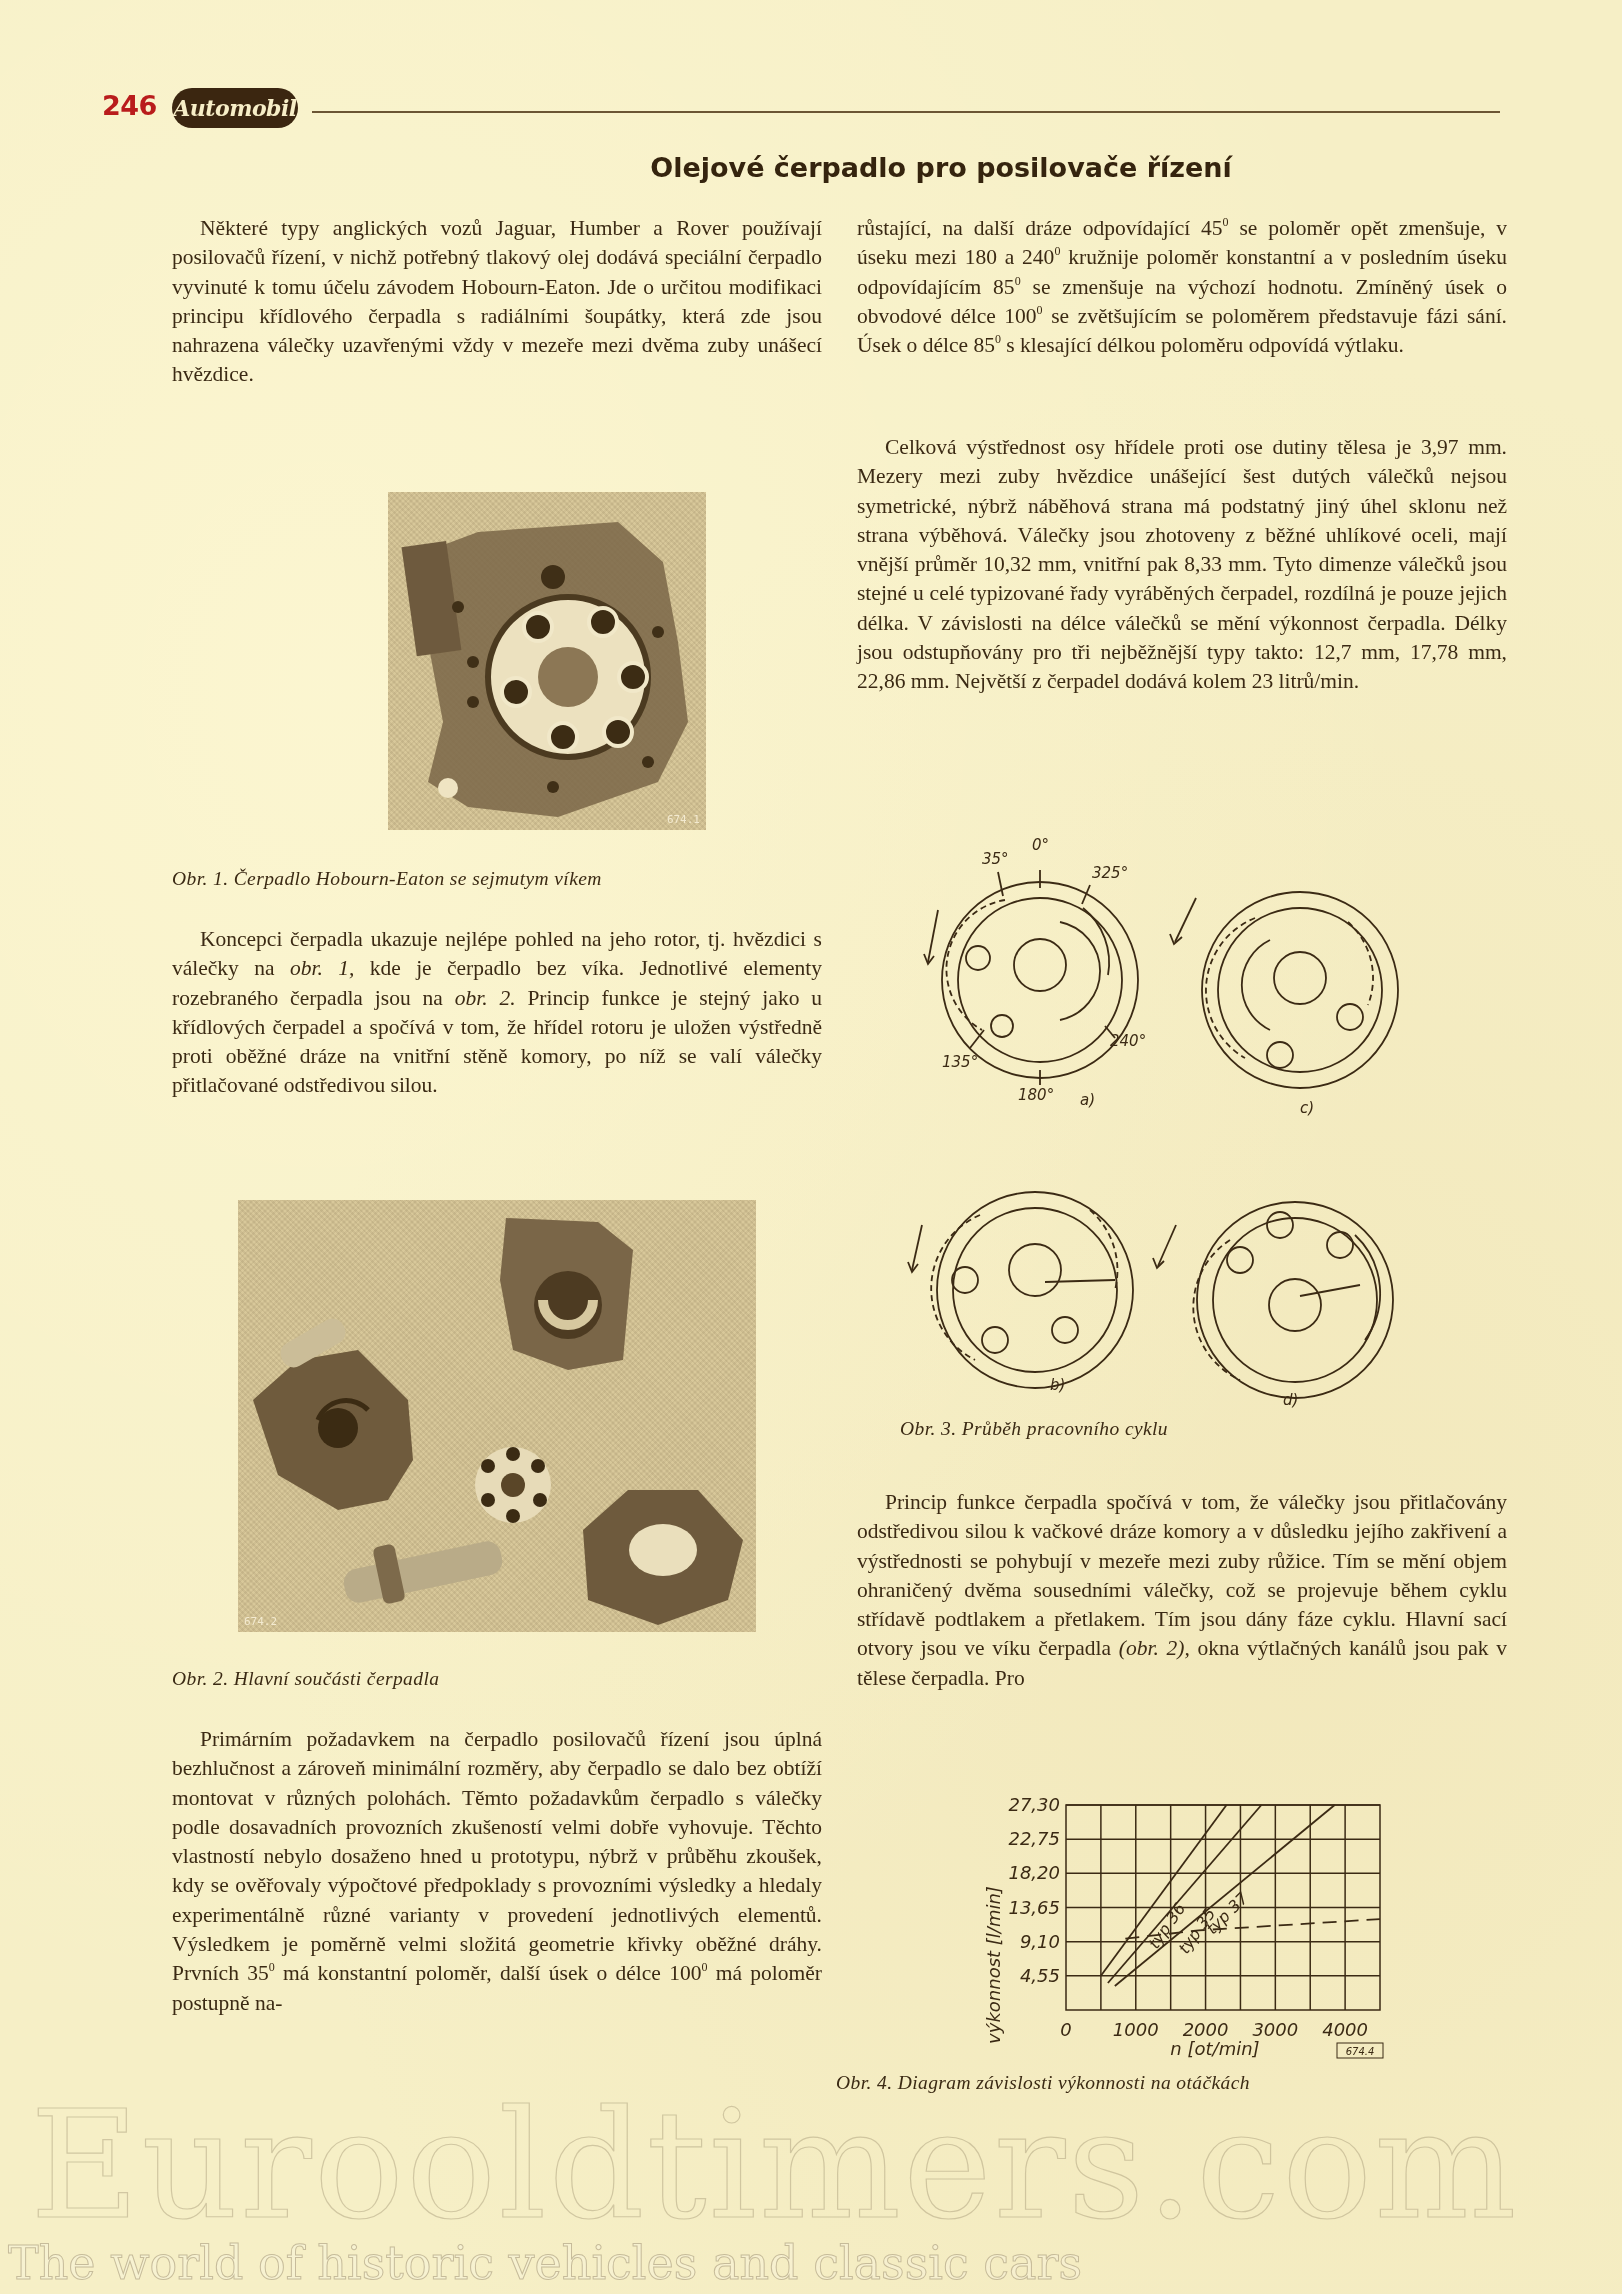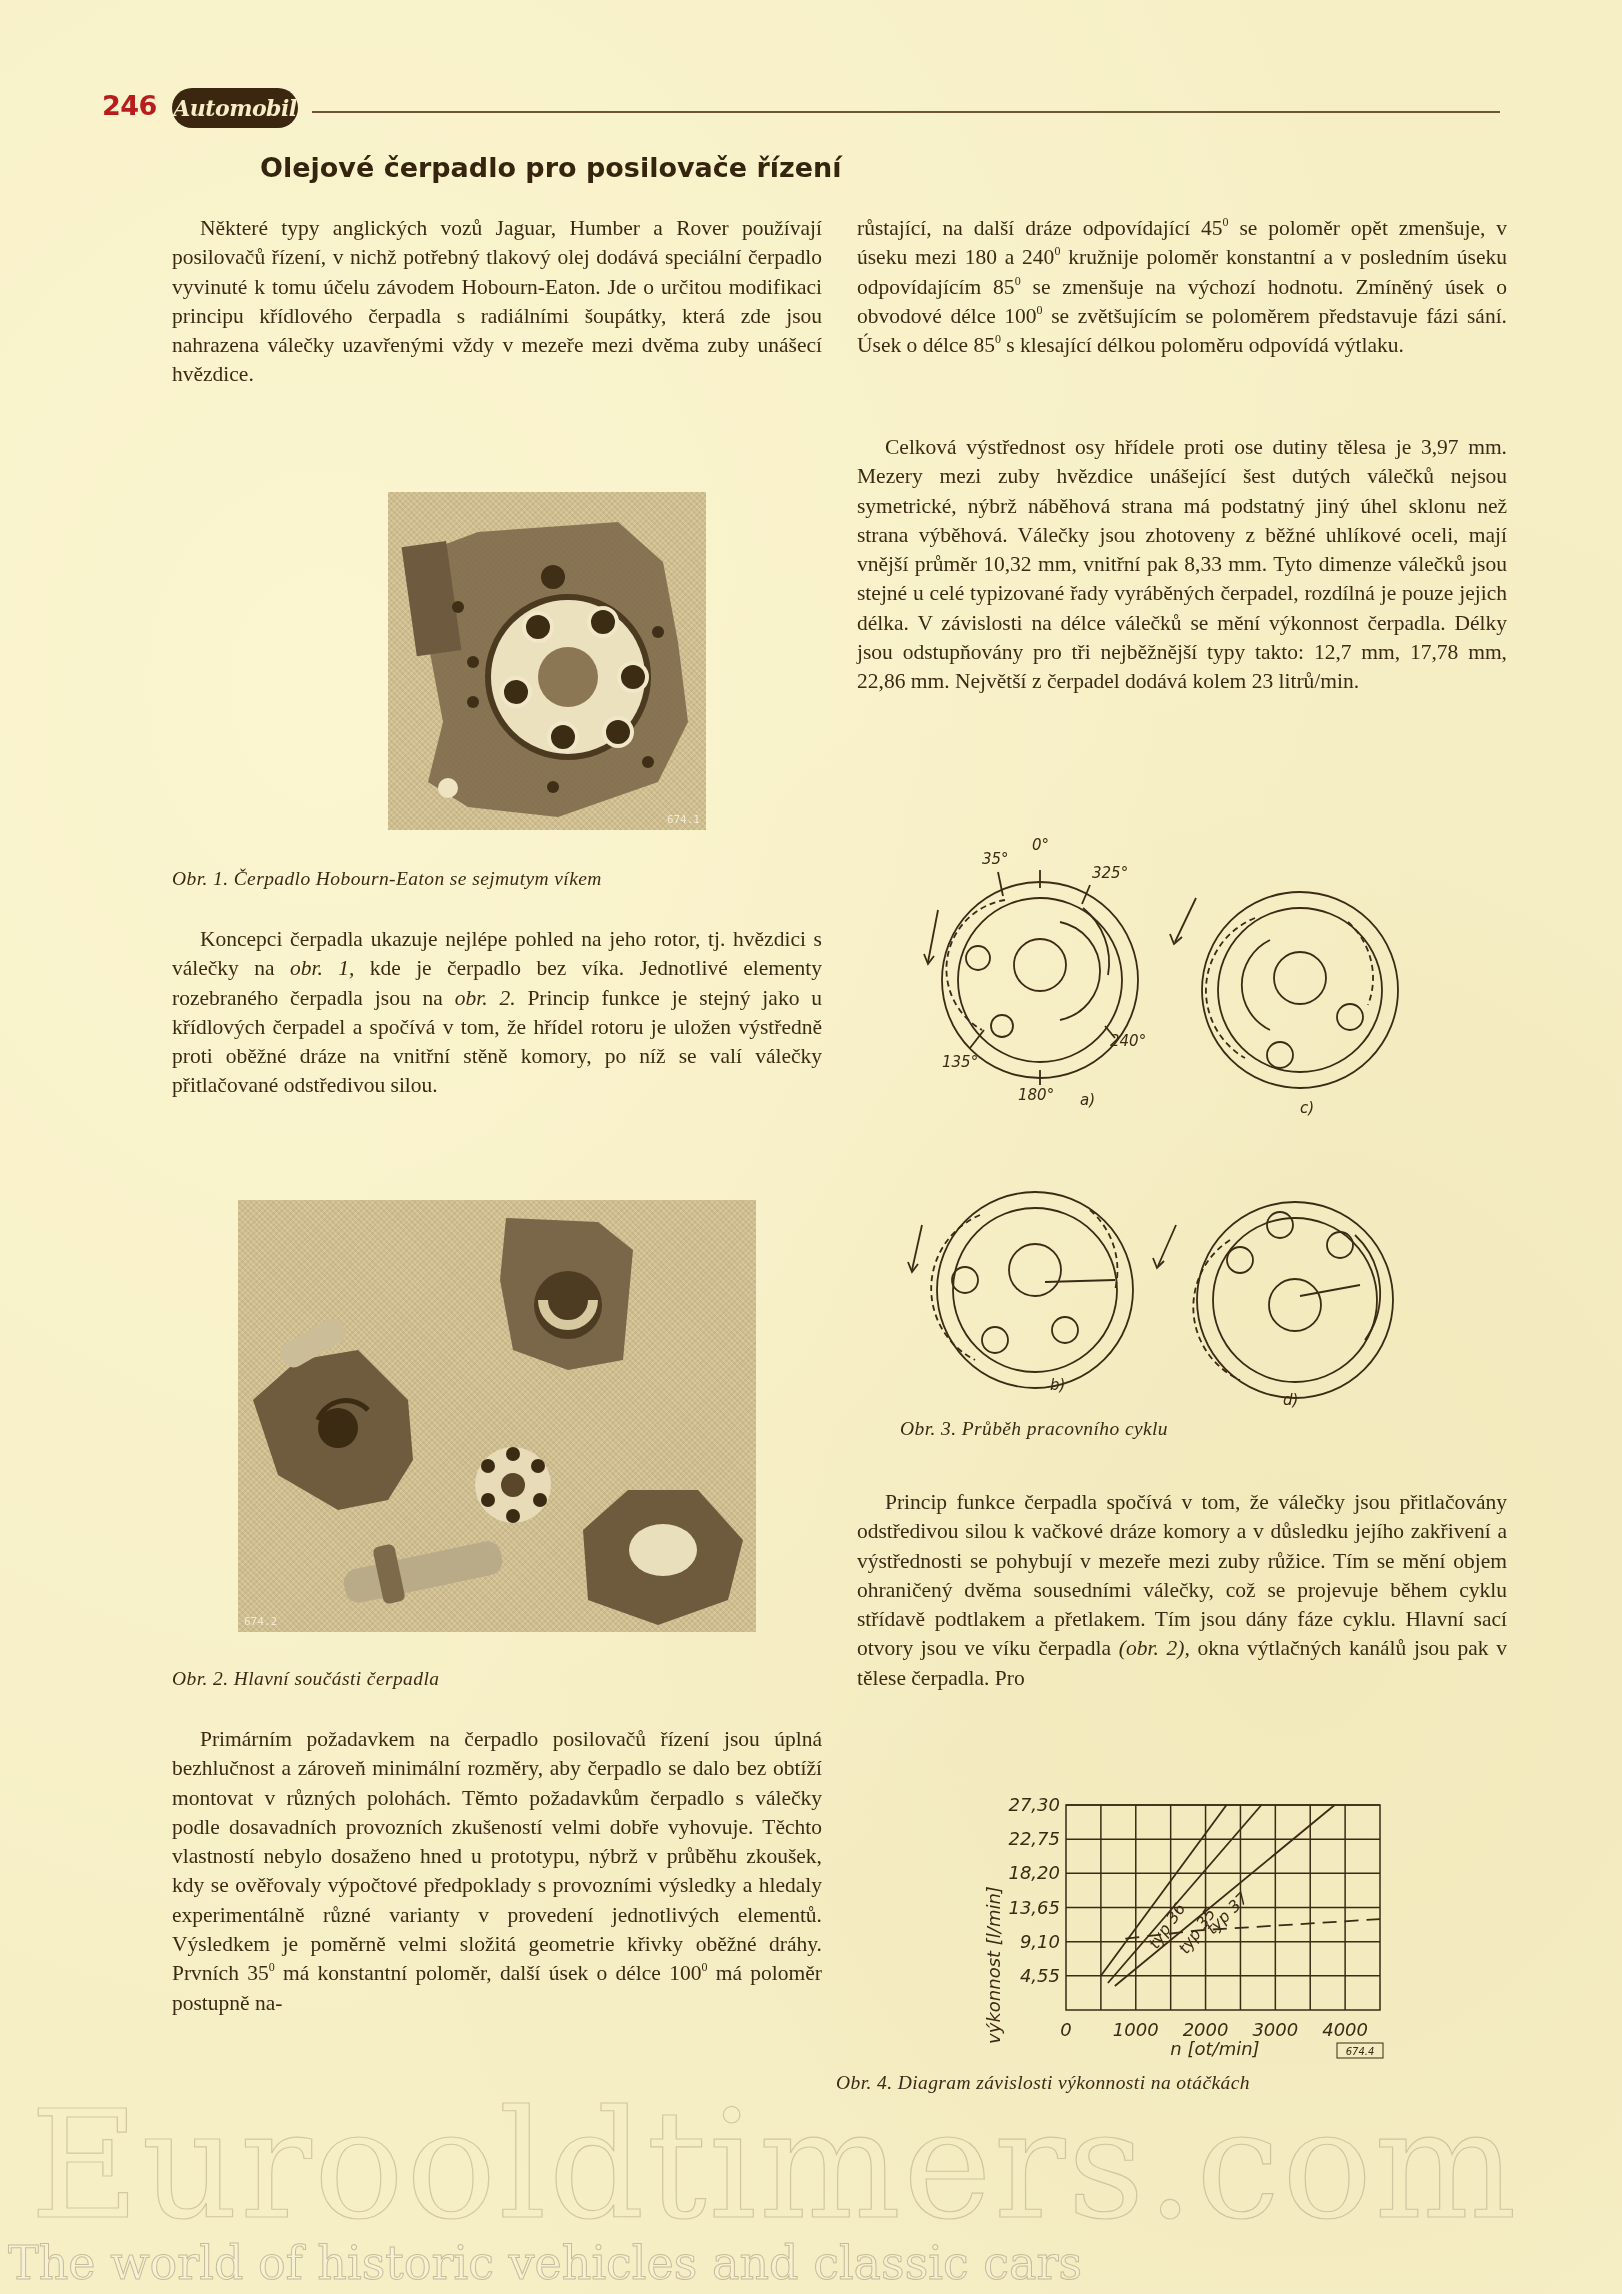--- a/index.html
+++ b/index.html
@@ -17,21 +17,21 @@
     left: 102px; top: 90px; font-family: "DejaVu Sans", sans-serif; font-weight: bold;
     font-size: 27px; color: #b91c1c; letter-spacing: -0.5px;
   }
   .logo {
     left: 172px; top: 88px; width: 126px; height: 40px; border-radius: 20px;
     background: #3b2610; color: #f7eec7; font-family: "DejaVu Serif", serif; font-style: italic;
     font-weight: bold; font-size: 22px; text-align: center; line-height: 40px; letter-spacing: -0.5px;
   }
   .header-rule { left: 312px; top: 111px; width: 1188px; height: 2px; background: #6b5534; }
   .article-title {
-    left: 0; width: 1622px; top: 152px; text-align: left; padding-left: 260px; box-sizing: border-box;
+    left: 0; width: 1622px; top: 152px; text-align: center; padding-left: 260px; box-sizing: border-box;
     font-family: "DejaVu Sans", sans-serif; font-weight: bold; font-size: 27px; color: #35240e;
   }
   .col { font-size: 21.5px; line-height: 29.3px; text-align: justify; color: #3b2a14; }
   .col p { margin: 0; }
   .indent { text-indent: 28px; }
   .caption { font-style: italic; font-size: 19.5px; color: #3b2a14; text-align: left; letter-spacing: 0.4px; }
   .photo {
     background: #d8c89a;
     background-image:
       repeating-linear-gradient(45deg, rgba(60,40,15,0.07) 0 2px, rgba(0,0,0,0) 2px 4px),

